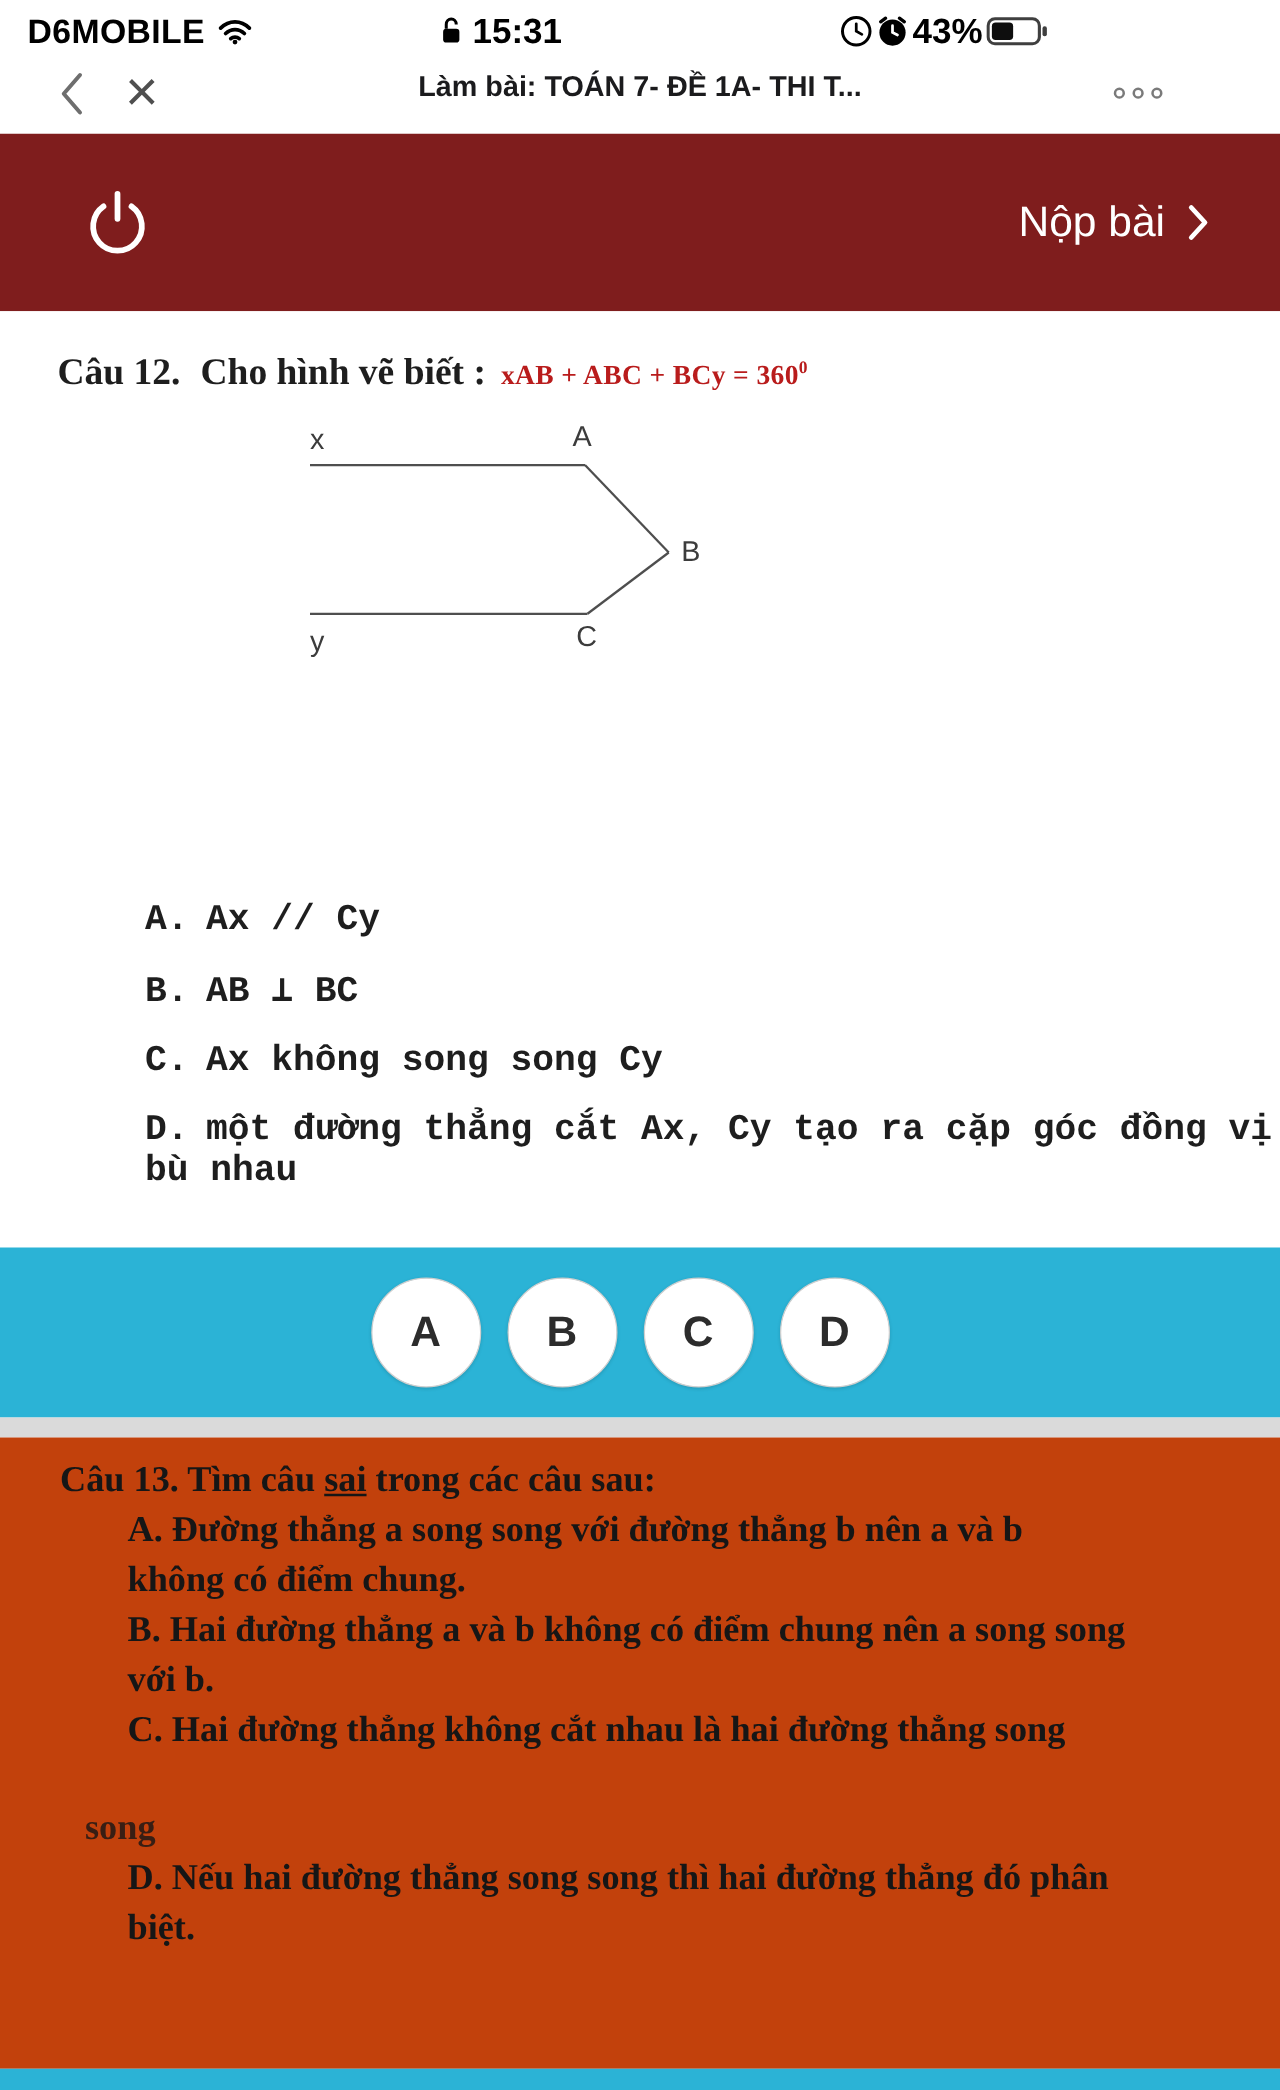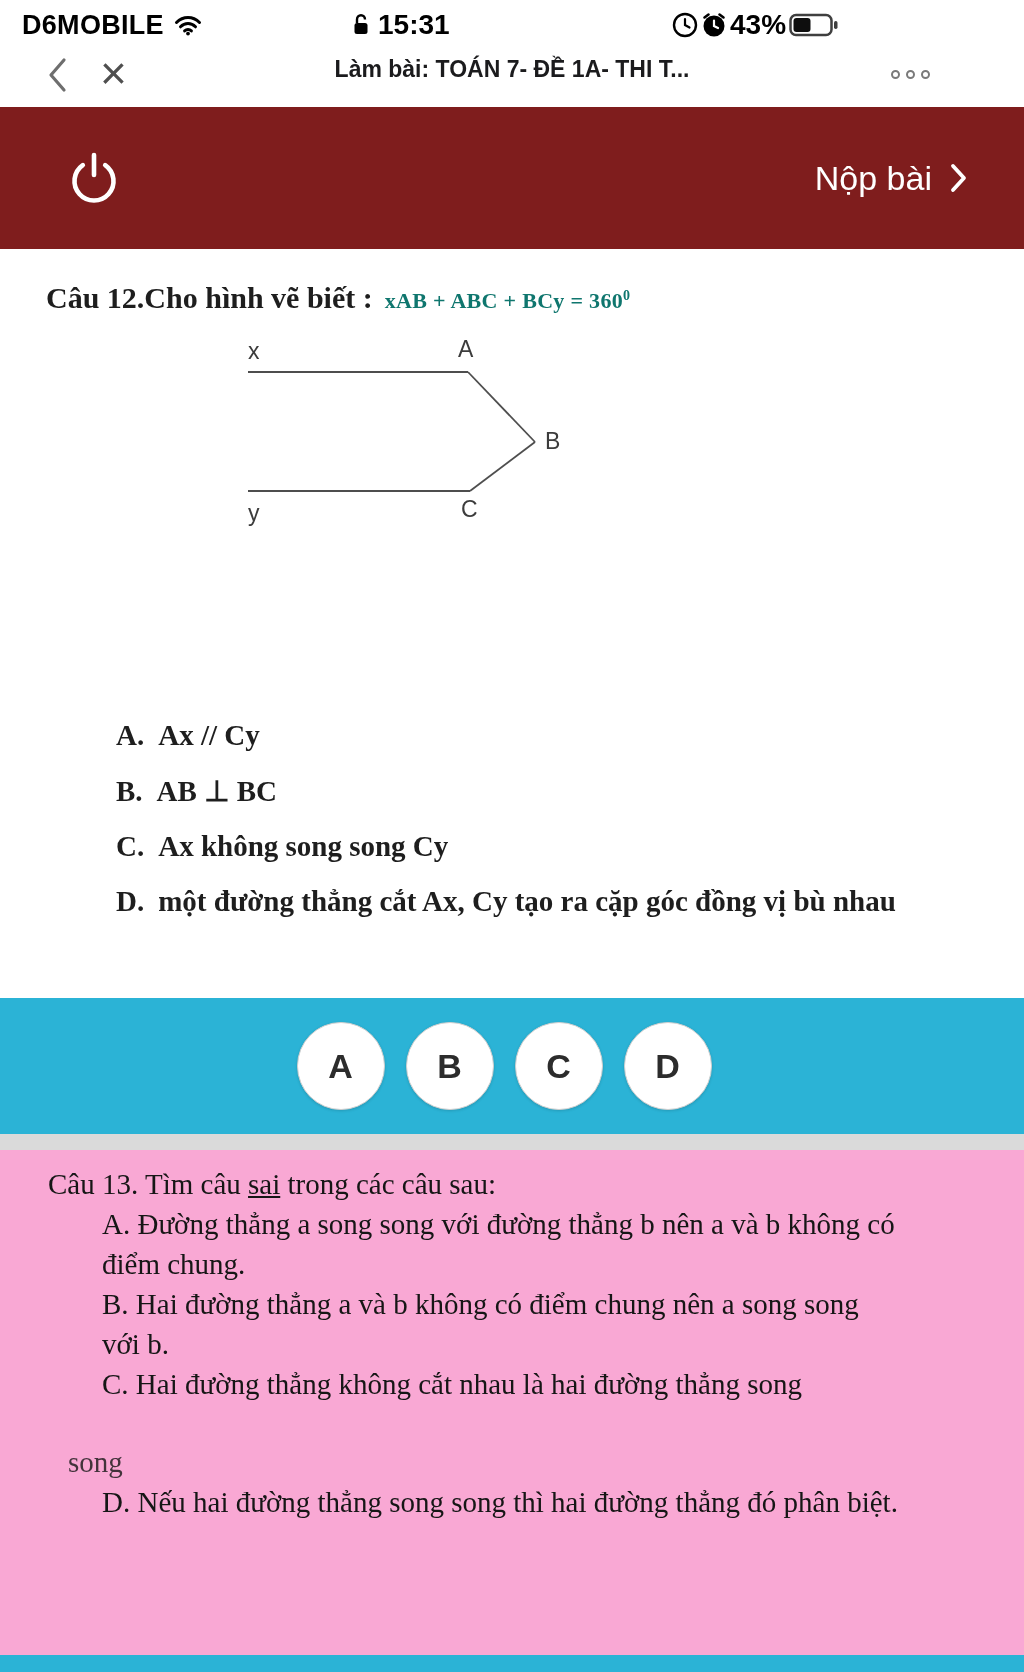--- a/index.html
+++ b/index.html
@@ -25,37 +25,37 @@
   .nav-more .dot { width:9px; height:9px; border-radius:50%; border:2px solid #7a7a7a; }
 
   
   .dark-header { position:absolute; top:107px; left:0; width:100%; height:142px; background:#7f1d1d; display:flex; align-items:center; justify-content:space-between; padding:0 56px 0 64px; }
   .power-btn { cursor:pointer; display:flex; }
   .submit { display:flex; align-items:center; gap:18px; color:#fff; font-size:34px; font-weight:500; cursor:pointer; }
 
   
   .q12 { position:absolute; top:249px; left:0; width:100%; height:749px; background:#fff; font-family:"Liberation Serif", serif; color:#1e1e1e; }
   .q12-heading { position:absolute; top:32px; left:46px; font-size:30px; font-weight:700; }
-  .q12-prompt { }
-  .q12-formula { margin-left:12px; font-size:22px; font-weight:600; color:#0f766e; letter-spacing:.3px; }
+  .q12-prompt { margin-left:16px; }
+  .q12-formula { margin-left:12px; font-size:22px; font-weight:600; color:#b91c1c; letter-spacing:.3px; }
   .q12-formula sup { font-size:14px; }
   .figure { position:absolute; top:90px; left:238px; }
   .figure text { font-family:"Liberation Sans", sans-serif; font-size:23px; fill:#3c3c3c; }
   .q12-options { position:absolute; top:470px; left:116px; font-size:29px; font-weight:600; }
-  .option-row { margin-bottom:22px; }
+  .option-row { margin-bottom:22px;font-family:Liberation Mono, monospace; }
   .option-key { font-weight:700; margin-right:14px; }
 
   
   .answer-bar { position:absolute; top:998px; left:0; width:100%; height:136px; background:#2bb3d6; display:flex; align-items:center; justify-content:center; gap:21px; padding-right:16px; }
   .choice-circle { width:88px; height:88px; border-radius:50%; background:#fff; border:1px solid #cfcfcf; display:flex; align-items:center; justify-content:center; font-size:34px; font-weight:600; color:#2c2c2c; box-shadow:0 1px 3px rgba(0,0,0,.15); cursor:pointer; }
 
   .divider-band { position:absolute; top:1134px; left:0; width:100%; height:16px; background:#dadada; }
 
   
-  .q13 { position:absolute; top:1150px; left:0; width:100%; height:505px; background:#f9a8d4; font-family:"Liberation Serif", serif; font-weight:400; color:#161616; font-size:29px; line-height:40px; padding:14px 48px 0; }
+  .q13 { position:absolute; top:1150px; left:0; width:100%; height:505px; background:#c2410c; font-family:"Liberation Serif", serif; font-weight:700; color:#161616; font-size:29px; line-height:40px; padding:14px 48px 0; }
   .q13-emphasis { text-decoration:underline; }
   .q13-option { margin-left:54px; width:800px; }
   .q13-overflow { margin-left:20px; margin-top:38px; opacity:.8; }
 
   .bottom-bar { position:absolute; top:1655px; left:0; width:100%; height:17px; background:#2bb3d6; }
 
   .icon { display:inline-flex; align-items:center; justify-content:center; }
 </style>
 </head>
 <body>

